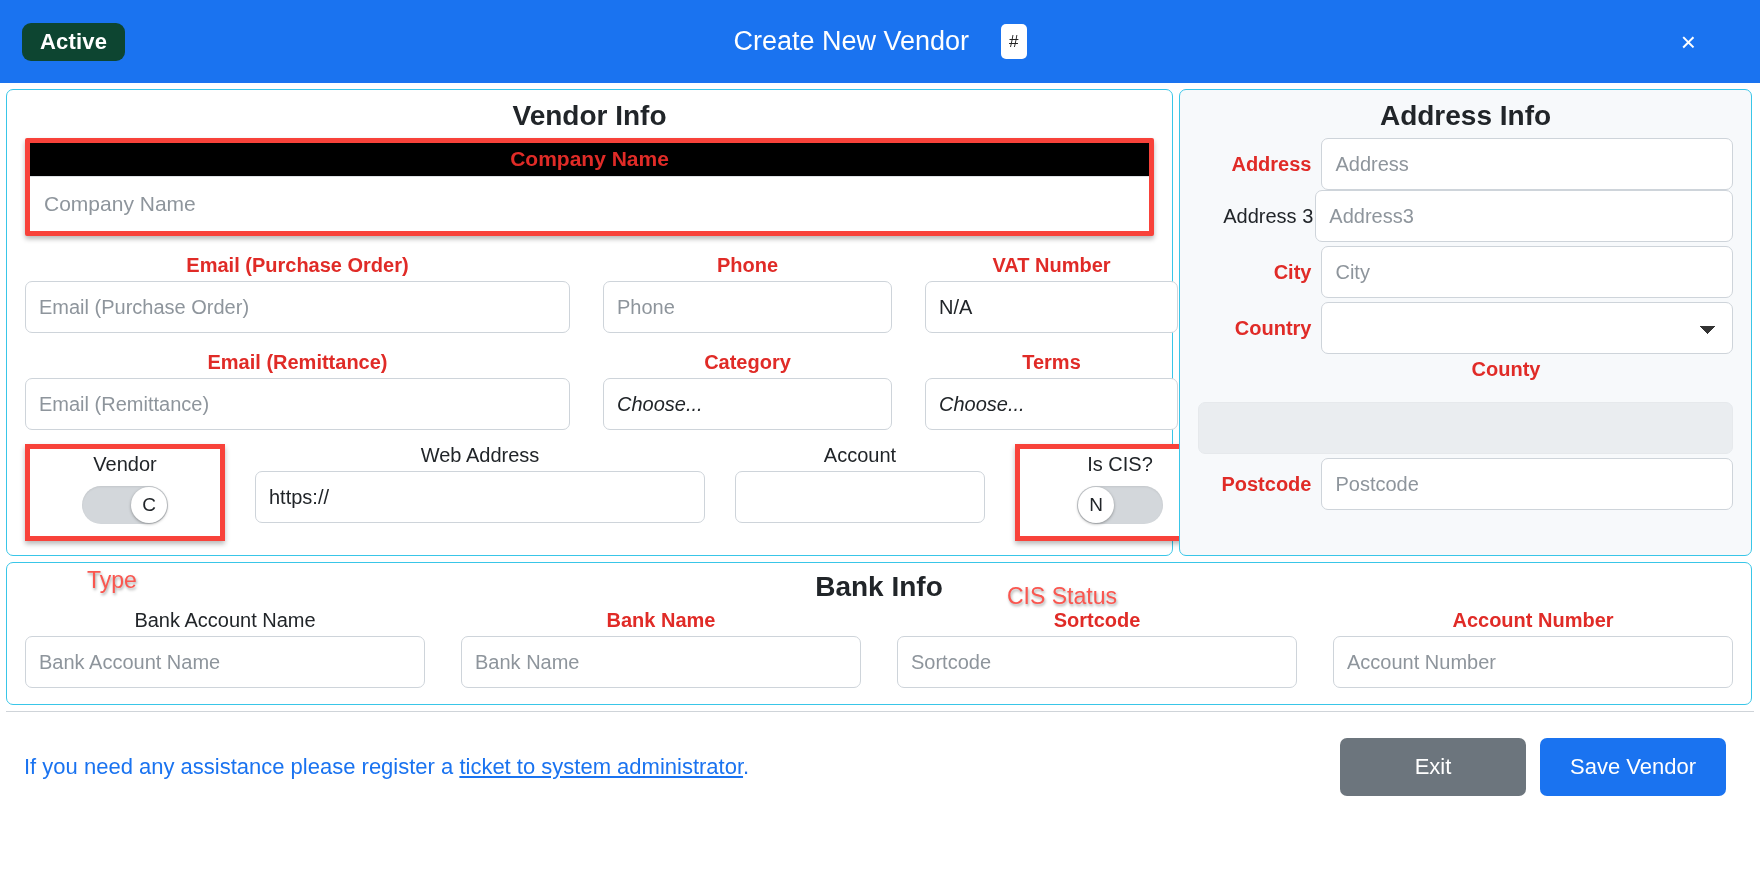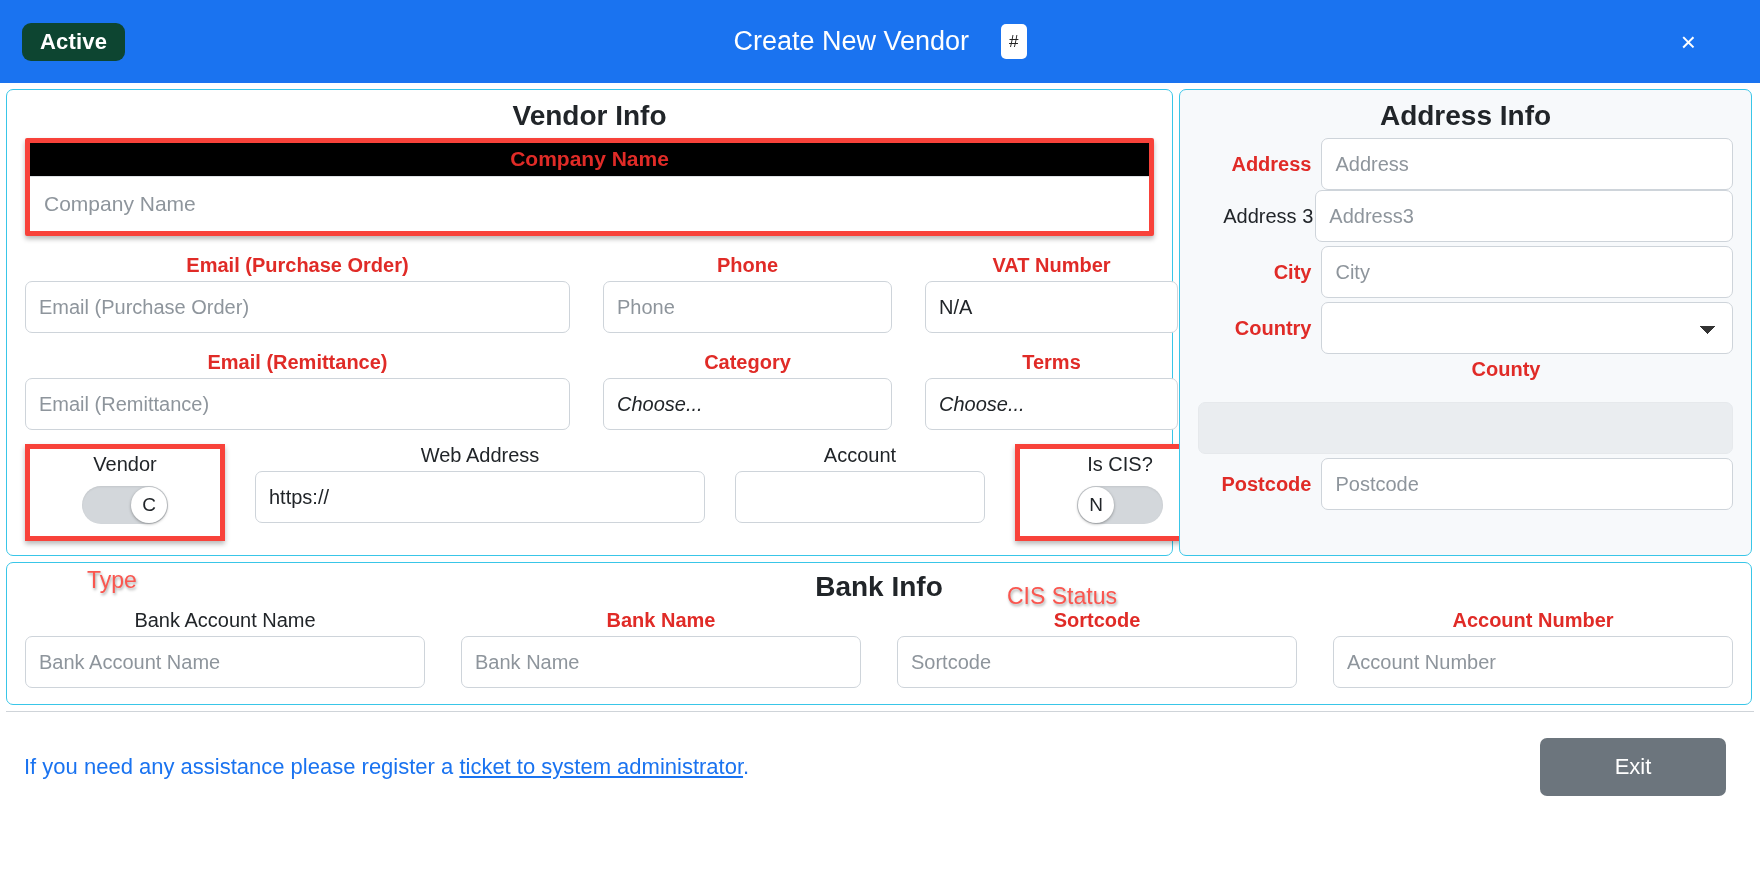--- a/index.html
+++ b/index.html
@@ -440,16 +440,17 @@
         </div>
       </div>
     </div>
 
     <div class="modal-footer">
       <div class="assist-text">
         <span>If you need any assistance please register a </span><a class="assist-link">ticket to system administrator</a><span>.</span>
       </div>
       <div class="footer-btns">
         <button class="btn btn-exit">Exit</button>
+        <button class="btn btn-save">Save Vendor</button>
       </div>
     </div>
   </div>
 </div>
 
 </body></html>

